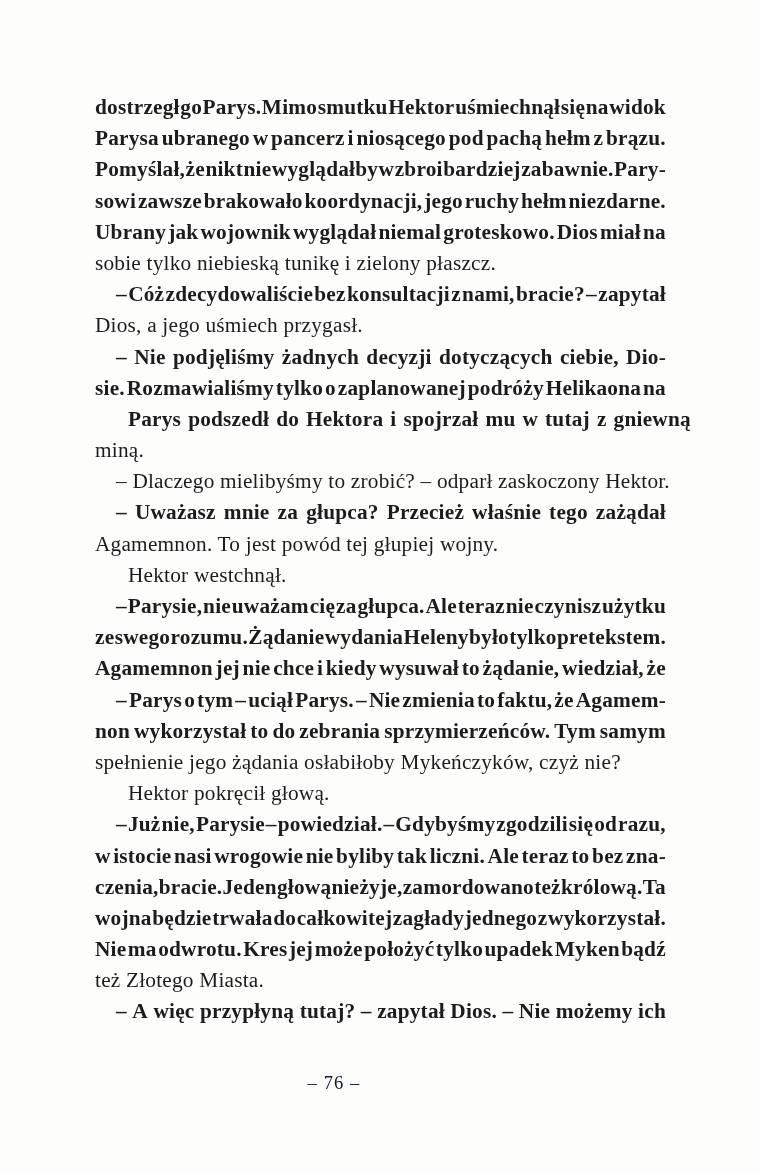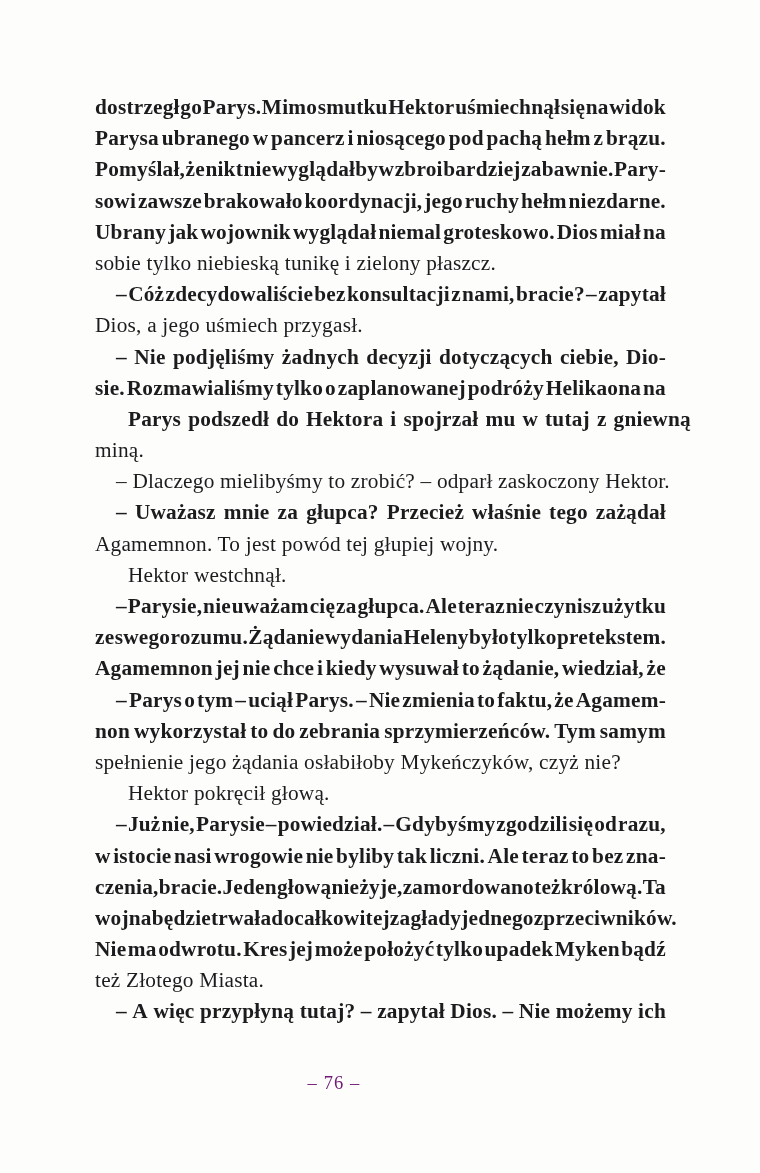--- a/index.html
+++ b/index.html
@@ -51,21 +51,21 @@
   .ind-narr { padding-left: 33px; gap: 7px; }
 
   #folio {
     position: absolute;
     left: 0;
     top: 1073px;
     width: 668px;
     text-align: center;
     font-size: 18.5px;
     letter-spacing: 0.06em;
-    color: #701a75;
+    color: #0f172a;
   }
 </style>
 </head>
 <body>
 
 <div id="page">
   <div id="text-column">
       <p class="para">
         <span class="line just ">
           <span class="w">dostrzegł</span>
@@ -316,21 +316,21 @@
         </span>
         <span class="line just ">
           <span class="w">wojna</span>
           <span class="w">będzie</span>
           <span class="w">trwała</span>
           <span class="w">do</span>
           <span class="w">całkowitej</span>
           <span class="w">zagłady</span>
           <span class="w">jednego</span>
           <span class="w">z</span>
-          <span class="w">przeciwników.</span>
+          <span class="w">wykorzystał.</span>
         </span>
         <span class="line just ">
           <span class="w">Nie</span>
           <span class="w">ma</span>
           <span class="w">odwrotu.</span>
           <span class="w">Kres</span>
           <span class="w">jej</span>
           <span class="w">może</span>
           <span class="w">położyć</span>
           <span class="w">tylko</span>

